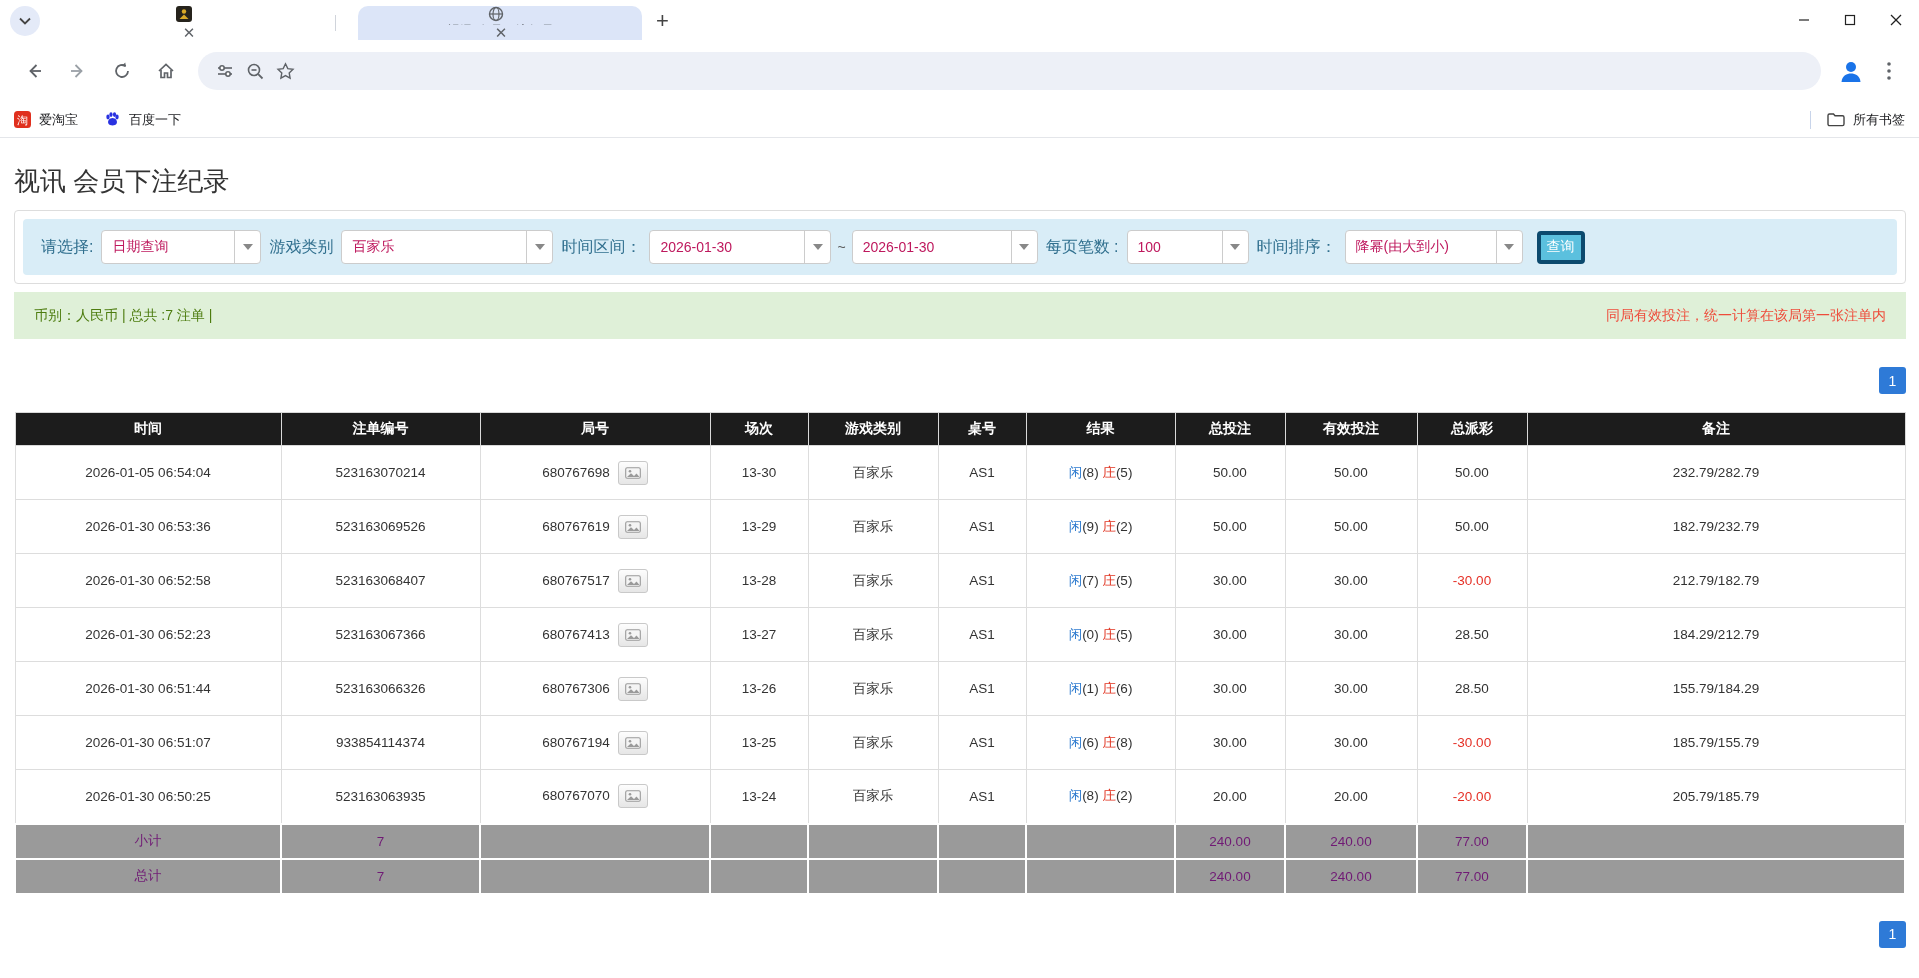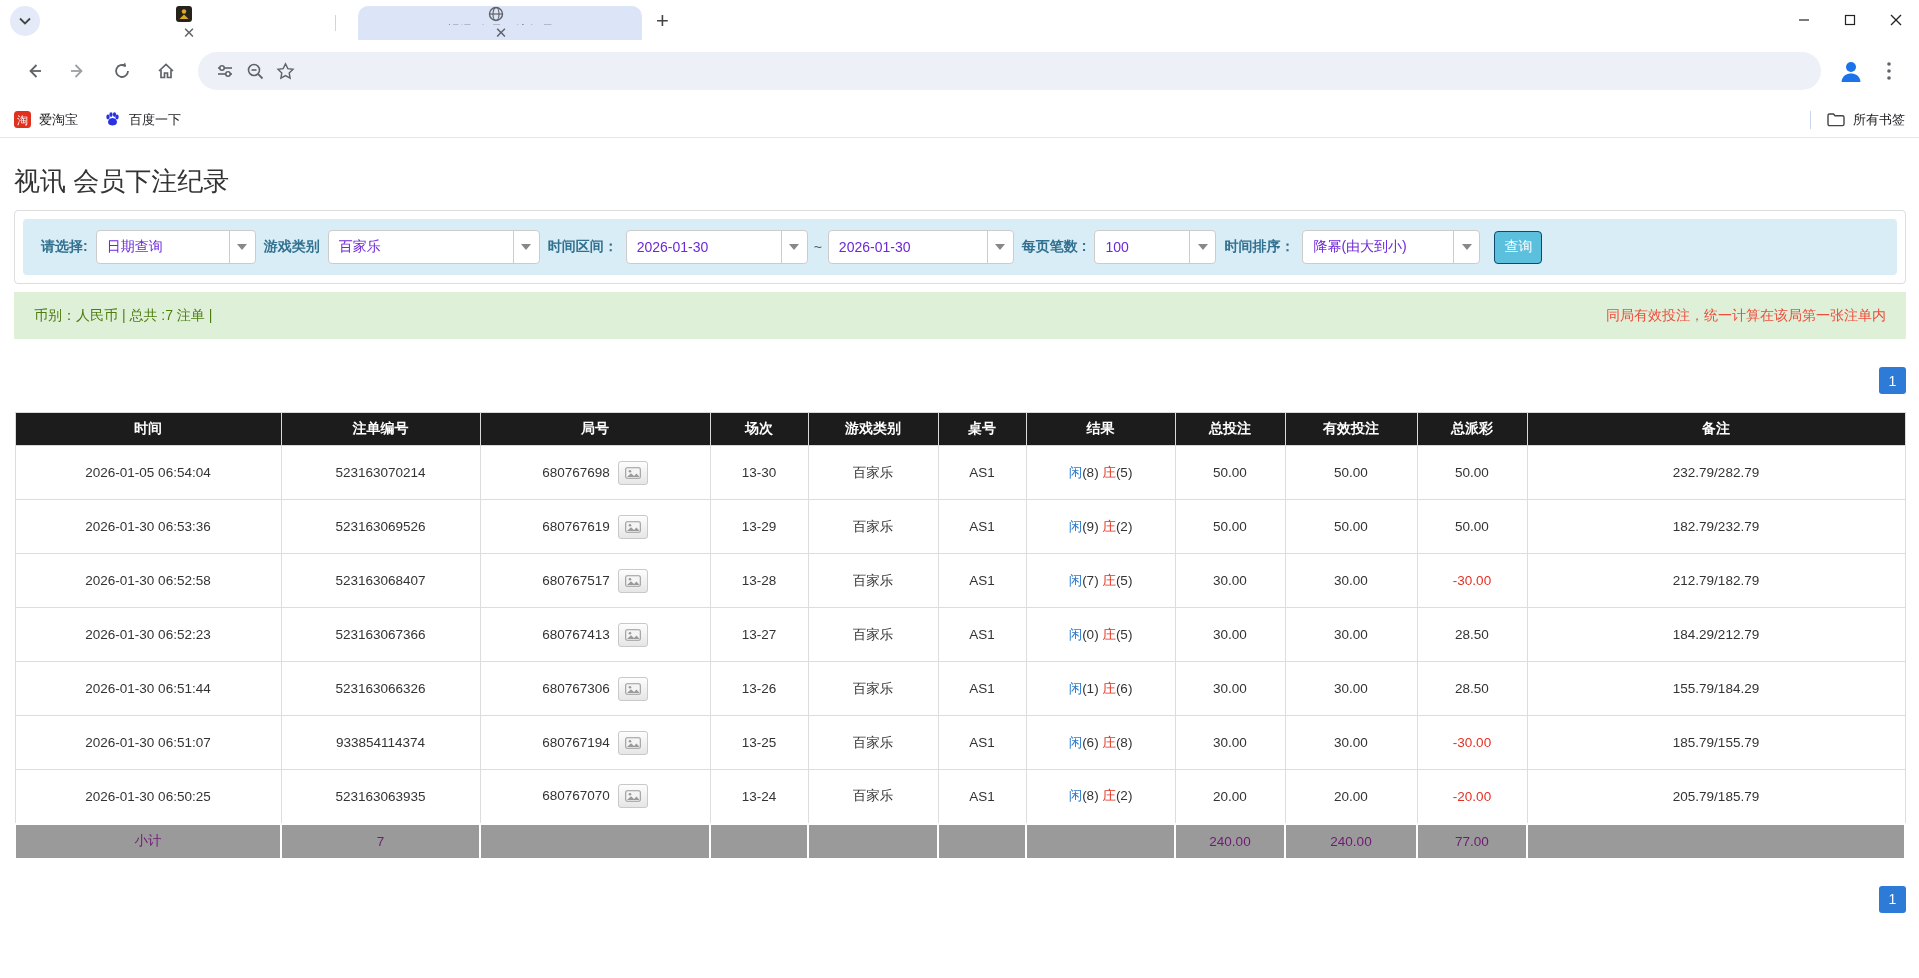--- a/index.html
+++ b/index.html
@@ -36,29 +36,29 @@
   .bm-right { margin-left:auto; display:flex; align-items:center; font-size:13px; color:#202124; }
   .bm-divider { width:1px; height:18px; background:#c8d4ea; margin-right:16px; }
   .bm-right .bm-icon { margin-right:8px; }
 
   
   .page { padding:0 13px 0 14px; }
   h1.page-title { margin-top:26px; font-size:26px; line-height:34px; font-weight:500; color:#333; }
 
   .filter-panel { margin-top:12px; border:1px solid #ddd; border-radius:4px; background:#fff; padding:8px; }
   .filter-bar { background:#d9edf7; border-radius:4px; height:56px; display:flex; align-items:center; padding:0 18px; }
-  .flabel { font-size:14px; font-weight:bold; color:#31708f; white-space:nowrap; margin:12px 8px; }
+  .flabel { font-size:16px; font-weight:normal; color:#31708f; white-space:nowrap; margin:12px 8px; }
   .flabel:first-child { margin-left:0; }
   .sel { height:34px; background:#fff; border:1px solid #ccc; border-radius:4px; display:inline-flex;
     align-items:stretch; overflow:hidden; }
-  .sel .sel-text { display:flex; align-items:center; padding:0 10px; font-size:14px; color:#6d28d9; flex:1; white-space:nowrap; }
+  .sel .sel-text { display:flex; align-items:center; padding:0 10px; font-size:14px; color:#be185d; flex:1; white-space:nowrap; }
   .sel .sel-arrow { width:26px; border-left:1px solid #ccc; display:flex; align-items:center; justify-content:center; }
   .caret { width:0; height:0; border-left:5px solid transparent; border-right:5px solid transparent; border-top:6px solid #888; }
   .tilde { font-size:14px; color:#555; margin:0 6px; }
-  .btn-search { height:33px; width:48px; margin-left:14px; background:#5bc0de; border:1px solid #0c4a6e;
+  .btn-search { height:33px; width:48px; margin-left:14px; background:#5bc0de; border:4px solid #0c4a6e;
     border-radius:4px; color:#fff; font-size:14px; display:flex; align-items:center; justify-content:center; }
 
   .info-bar { margin-top:8px; height:47px; background:#dff0d8; display:flex; align-items:center;
     justify-content:space-between; padding:0 20px; font-size:14px; }
   .info-left { color:#4d7c0f; }
   .info-right { color:#ee4c3b; }
 
   .pager-row { display:flex; justify-content:flex-end; }
   .pager-row.top { margin-top:28px; }
   .pager-row.bottom { margin-top:26px; }
@@ -446,19 +446,32 @@
           <td></td>
           <td></td>
           <td></td>
           <td></td>
           <td></td>
           <td>240.00</td>
           <td>240.00</td>
           <td>77.00</td>
           <td></td>
         </tr>
+        <tr class="summary">
+          <td>总计</td>
+          <td>7</td>
+          <td></td>
+          <td></td>
+          <td></td>
+          <td></td>
+          <td></td>
+          <td>240.00</td>
+          <td>240.00</td>
+          <td>77.00</td>
+          <td></td>
+        </tr>
       </tbody>
   </table>
 
   <div class="pager-row bottom">
     <div class="page-btn">1</div>
   </div>
 </div>
 
 </body></html>

